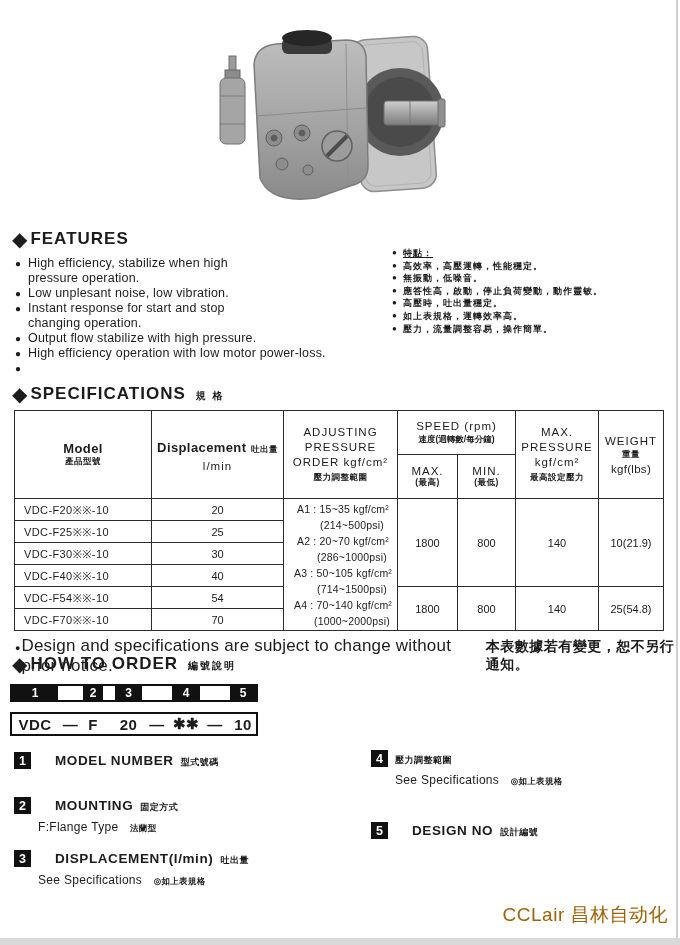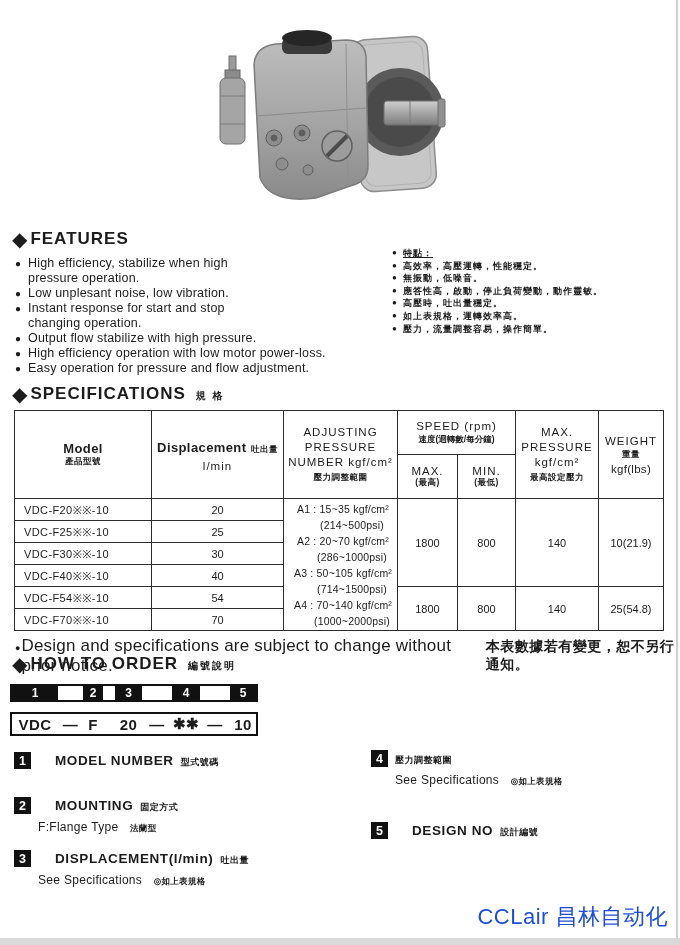--- a/index.html
+++ b/index.html
@@ -59,21 +59,21 @@
 
   
   .order-item { position:absolute; }
   .order-item .head { display:flex; align-items:center; }
   .num-box { width:17px; height:17px; background:#111; color:#fff; font-weight:bold; font-size:12.5px; display:flex; align-items:center; justify-content:center; flex:none; }
   .item-title { font-weight:bold; font-size:13.5px; letter-spacing:0.6px; margin-left:7px;padding-left:17px; }
   .item-cn { font-size:9px; font-weight:bold; margin-left:7px; margin-top:3px; letter-spacing:0.5px; }
   .item-sub { margin-left:24px; margin-top:6px; font-size:12px; letter-spacing:0.3px; }
   .item-sub .sub-cn { font-size:8.5px; font-weight:bold; margin-left:8px; }
 
-  .footer-brand { position:absolute; right:12px; top:902px; font-size:22px; letter-spacing:0.5px; color:#1d4ed8; }
+  .footer-brand { position:absolute; right:12px; top:902px; font-size:19px; letter-spacing:0.5px; color:#a16207; }
   .pump { position:absolute; left:198px; top:20px; }
 </style>
 </head>
 <body>
 
 <div class="page">
 
   <svg class="pump" width="252" height="198" viewBox="0 0 252 198">
     <defs>
       <linearGradient id="bodyGrad" x1="0" y1="0" x2="0" y2="1">
@@ -153,21 +153,20 @@
     <div class="row">
         <span class="bl">●</span>
         <span class="tx">Output flow stabilize with high pressure.</span>
       </div>
     <div class="row">
         <span class="bl">●</span>
         <span class="tx">High efficiency operation with low motor power-loss.</span>
       </div>
     <div class="row">
         <span class="bl">●</span>
-        <span class="tx">Easy operation for pressure and flow adjustment.</span>
       </div>
   </div>
 
   <div class="feat-cn">
     <div class="row">
         <span class="bl">●</span>
         <span class="underline">特點：</span>
       </div>
     <div class="row">
         <span class="bl">●</span>
@@ -218,21 +217,21 @@
           <div class="cn-sm">產品型號</div>
         </th>
         <th rowspan="2">
           <div><span class="hdr-bold">Displacement</span>
           <span class="cn-sm">吐出量</span></div>
           <div class="en-sm" style="margin-top:4px">l/min</div>
         </th>
         <th rowspan="2">
           <div class="en-sm">ADJUSTING</div>
           <div class="en-sm" style="margin-top:3px">PRESSURE</div>
-          <div class="en-sm" style="margin-top:3px">NUMBER kgf/cm²</div>
+          <div class="en-sm" style="margin-top:3px">ORDER kgf/cm²</div>
           <div class="cn-sm" style="margin-top:4px">壓力調整範圍</div>
         </th>
         <th colspan="2">
           <div class="en-sm">SPEED (rpm)</div>
           <div class="cn-sm" style="margin-top:2px; letter-spacing:0;">速度(迴轉數/每分鐘)</div>
         </th>
         <th rowspan="2">
           <div class="en-sm">MAX.</div>
           <div class="en-sm" style="margin-top:3px">PRESSURE</div>
           <div class="en-sm" style="margin-top:3px">kgf/cm²</div>

